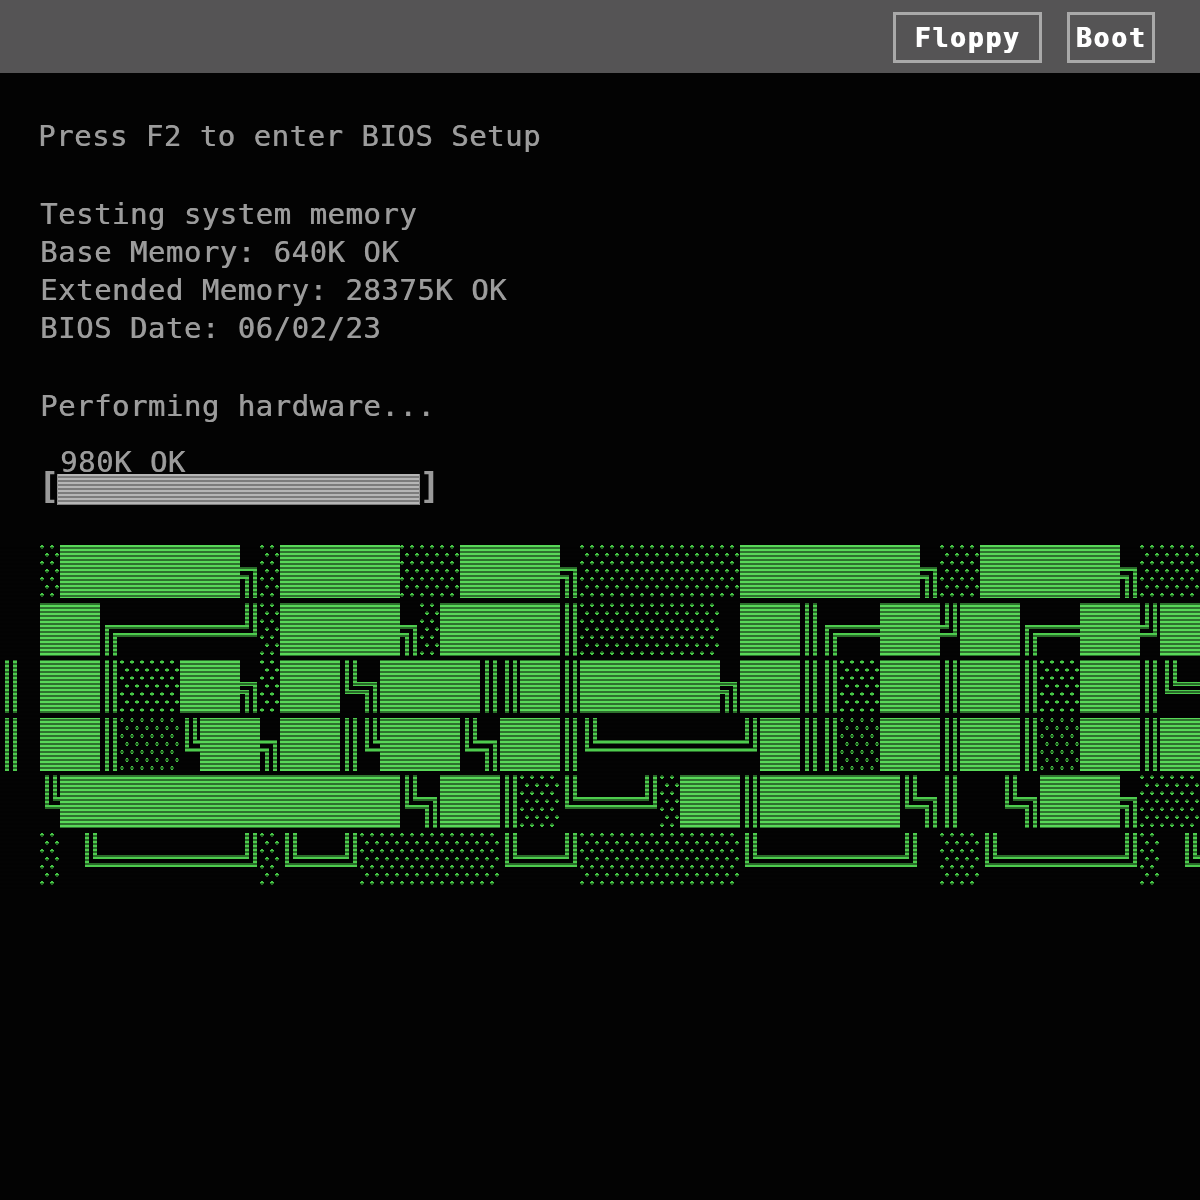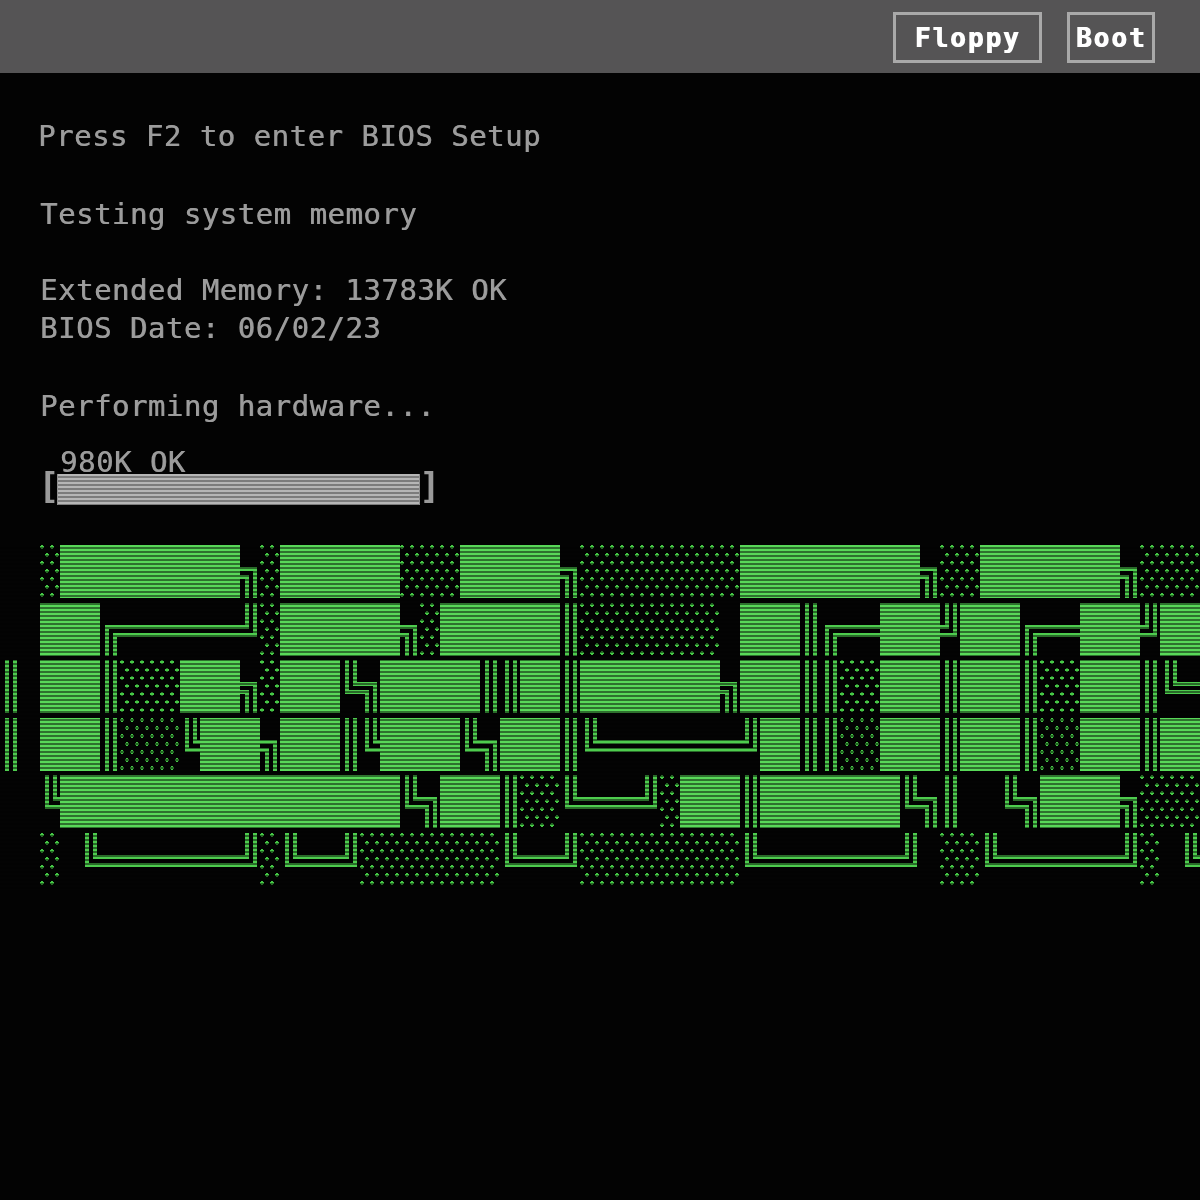--- a/index.html
+++ b/index.html
@@ -53,21 +53,22 @@
 
 <div id="screen">
 
   <div id="topbar">
     <div id="btn-floppy" class="tb-btn">Floppy</div>
     <div id="btn-boot" class="tb-btn">Boot</div>
   </div>
 
   <div class="cline" style="left:38px;top:121px">Press F2 to enter BIOS Setup</div>
   <div class="cline" style="left:40px;top:199px">Testing system memory</div>
-  <div class="cline" style="left:40px;top:275px">Extended Memory: 13783K OK</div>
+  <div class="cline" style="left:40px;top:237px">Base Memory: 640K OK</div>
+  <div class="cline" style="left:40px;top:275px">Extended Memory: 28375K OK</div>
   <div class="cline" style="left:40px;top:313px">BIOS Date: 06/02/23</div>
   <div class="cline" style="left:40px;top:391px">Performing hardware...</div>
   <div class="cline" style="left:60px;top:447px">980K OK</div>
 
   <div class="bracket" style="left:38px;top:468px">[</div>
   <div id="pbar"></div>
   <div class="bracket" style="left:419px;top:468px">]</div>
 
   <div id="art">
     <div class="cell dots" style="left: 40px; top: 0px; width: 20px; height: 53px;"></div>

